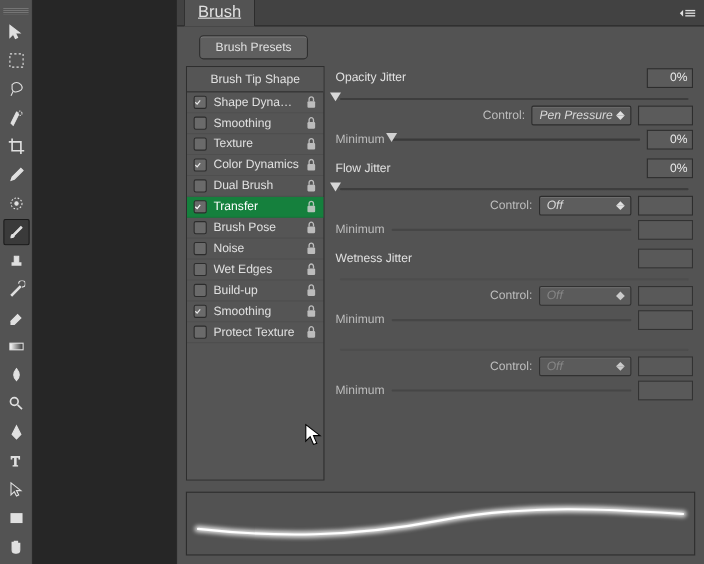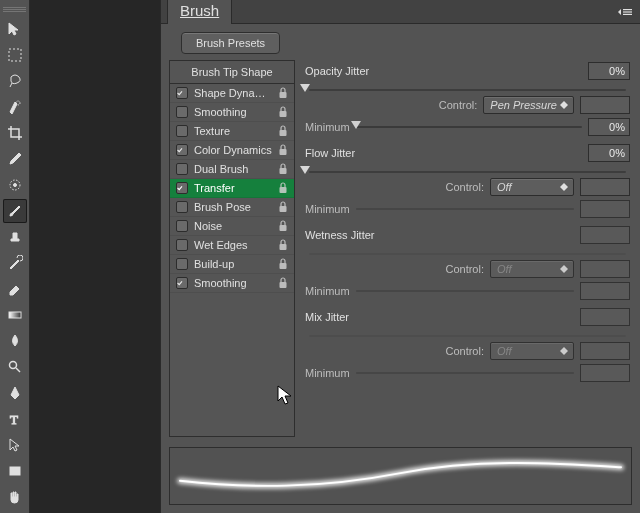--- a/index.html
+++ b/index.html
@@ -428,20 +428,28 @@
                   <svg viewBox="0 0 10 10">
                     <path d="M1 5 L4 8 L9 2" fill="none" stroke="#e8e8e8" stroke-width="2"></path>
                   </svg>
                 </div>
                 <span class="opt-label">Smoothing</span>
                 <span class="lock"><svg viewBox="0 0 10 12">
                     <rect x="1.5" y="5" width="7" height="6" rx="1"></rect>
                     <path d="M3 5 V3 a2 2 0 0 1 4 0 V5" fill="none" stroke="#cfcfcf" stroke-width="1.2"></path>
                   </svg></span>
               </div>
+              <div class="opt-row">
+                <div class="chk"></div>
+                <span class="opt-label">Protect Texture</span>
+                <span class="lock"><svg viewBox="0 0 10 12">
+                    <rect x="1.5" y="5" width="7" height="6" rx="1"></rect>
+                    <path d="M3 5 V3 a2 2 0 0 1 4 0 V5" fill="none" stroke="#cfcfcf" stroke-width="1.2"></path>
+                  </svg></span>
+              </div>
             </div>
         </div>
 
         <div class="controls-col">
 
           <div class="group-block">
             <div class="row-main">
               <span class="title">Opacity Jitter</span>
               <span class="valbox">0%</span>
             </div>
@@ -509,24 +517,20 @@
             <div class="line">
               <span class="sublabel">Minimum</span>
               <div class="mini-slider inactive">
                   <div class="tr"></div>
                 </div>
               <div class="mini-box"></div>
             </div>
           </div>
 
           <div class="group-block dim">
-            <div class="row-main">
-              <span class="title">Mix Jitter</span>
-              <div class="mini-box"></div>
-            </div>
             <div class="slider">
               <div class="slider-track inactive"></div>
             </div>
             <div class="line" style="justify-content:flex-end;">
               <span class="sublabel">Control:</span>
               <div class="dropdown">
                   <span>Off</span>
                 </div>
               <div class="mini-box"></div>
             </div>

